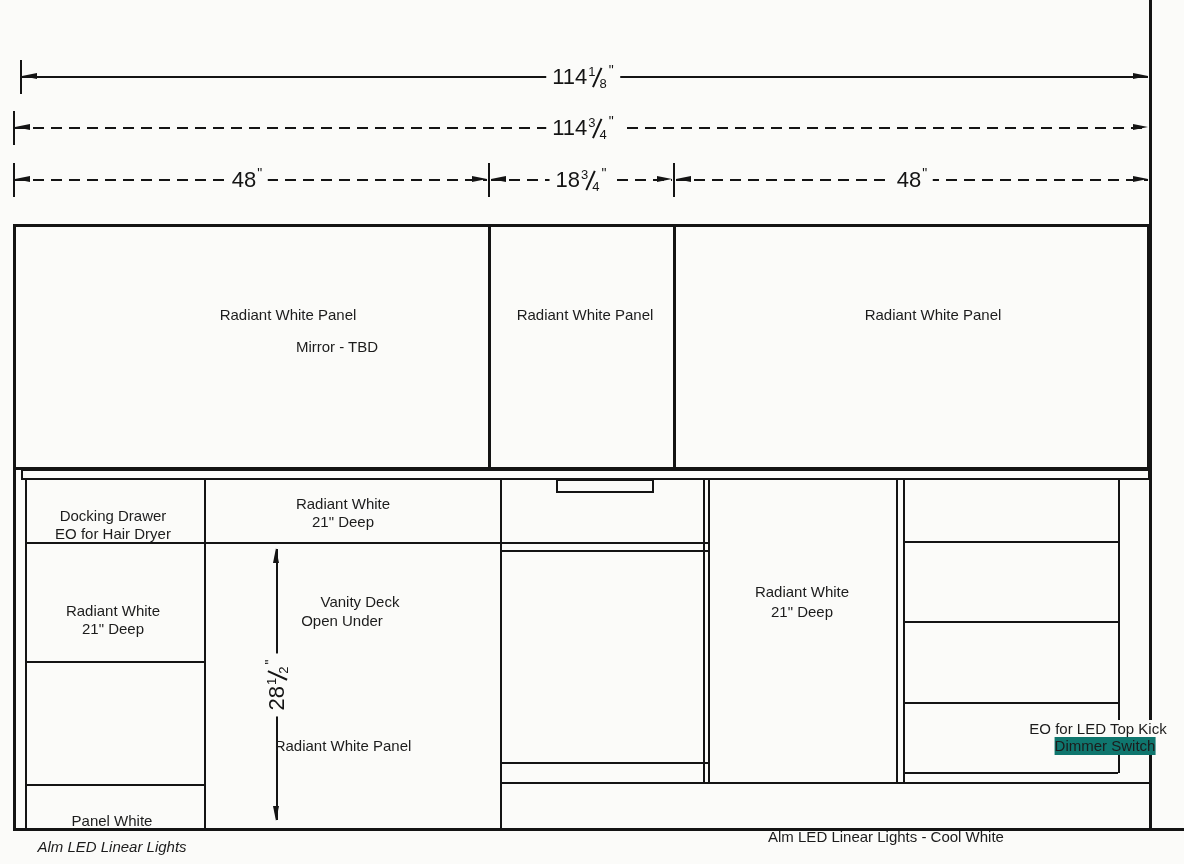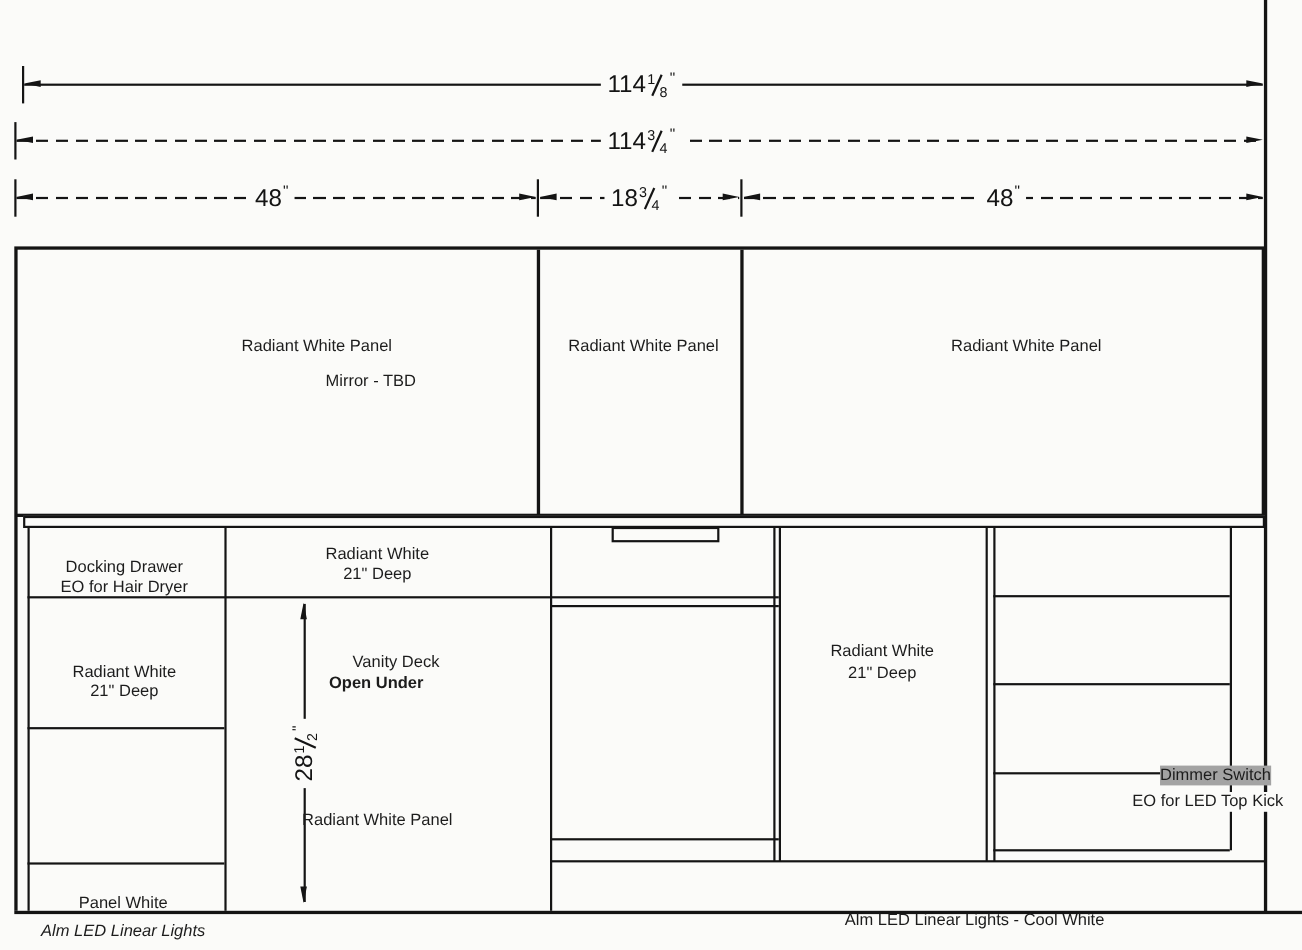--- a/index.html
+++ b/index.html
@@ -141,23 +141,23 @@
       <span class="dunit">"</span>
   </div>
 
   <div class="lab" style="left:113px;top:516px;">Docking Drawer</div>
   <div class="lab" style="left:113px;top:534px;text-align:center;">EO for Hair Dryer</div>
   <div class="lab" style="left:343px;top:504px;">Radiant White</div>
   <div class="lab" style="left:343px;top:522px;">21" Deep</div>
   <div class="lab" style="left:113px;top:611px;">Radiant White</div>
   <div class="lab" style="left:113px;top:629px;">21" Deep</div>
   <div class="lab" style="left:360px;top:602px;">Vanity Deck</div>
-  <div class="lab" style="left:342px;top:621px;font-weight:bold;">Open Under</div>
+  <div class="lab" style="left:342px;top:621px;">Open Under</div>
   <div class="lab" style="left:343px;top:746px;">Radiant White Panel</div>
   <div class="lab" style="left:802px;top:592px;">Radiant White</div>
   <div class="lab" style="left:802px;top:612px;">21" Deep</div>
   <div class="lab" style="left:1098px;top:729px;background:#fbfbf9;z-index:5;">EO for LED Top Kick</div>
-  <div class="lab" style="left:1105px;top:705px;background:#a3a3a3;z-index:5;">Dimmer Switch</div>
+  <div class="lab" style="left:1105px;top:746px;background:#0f766e;z-index:5;">Dimmer Switch</div>
   <div class="lab" style="left:112px;top:847px;font-style:italic;">Alm LED Linear Lights</div>
   <div class="lab" style="left:112px;top:821px;">Panel White</div>
   <div class="lab" style="left:886px;top:801px;margin-top:36px;">Alm LED Linear Lights - Cool White</div>
 
 </div>
 
 </body></html>

